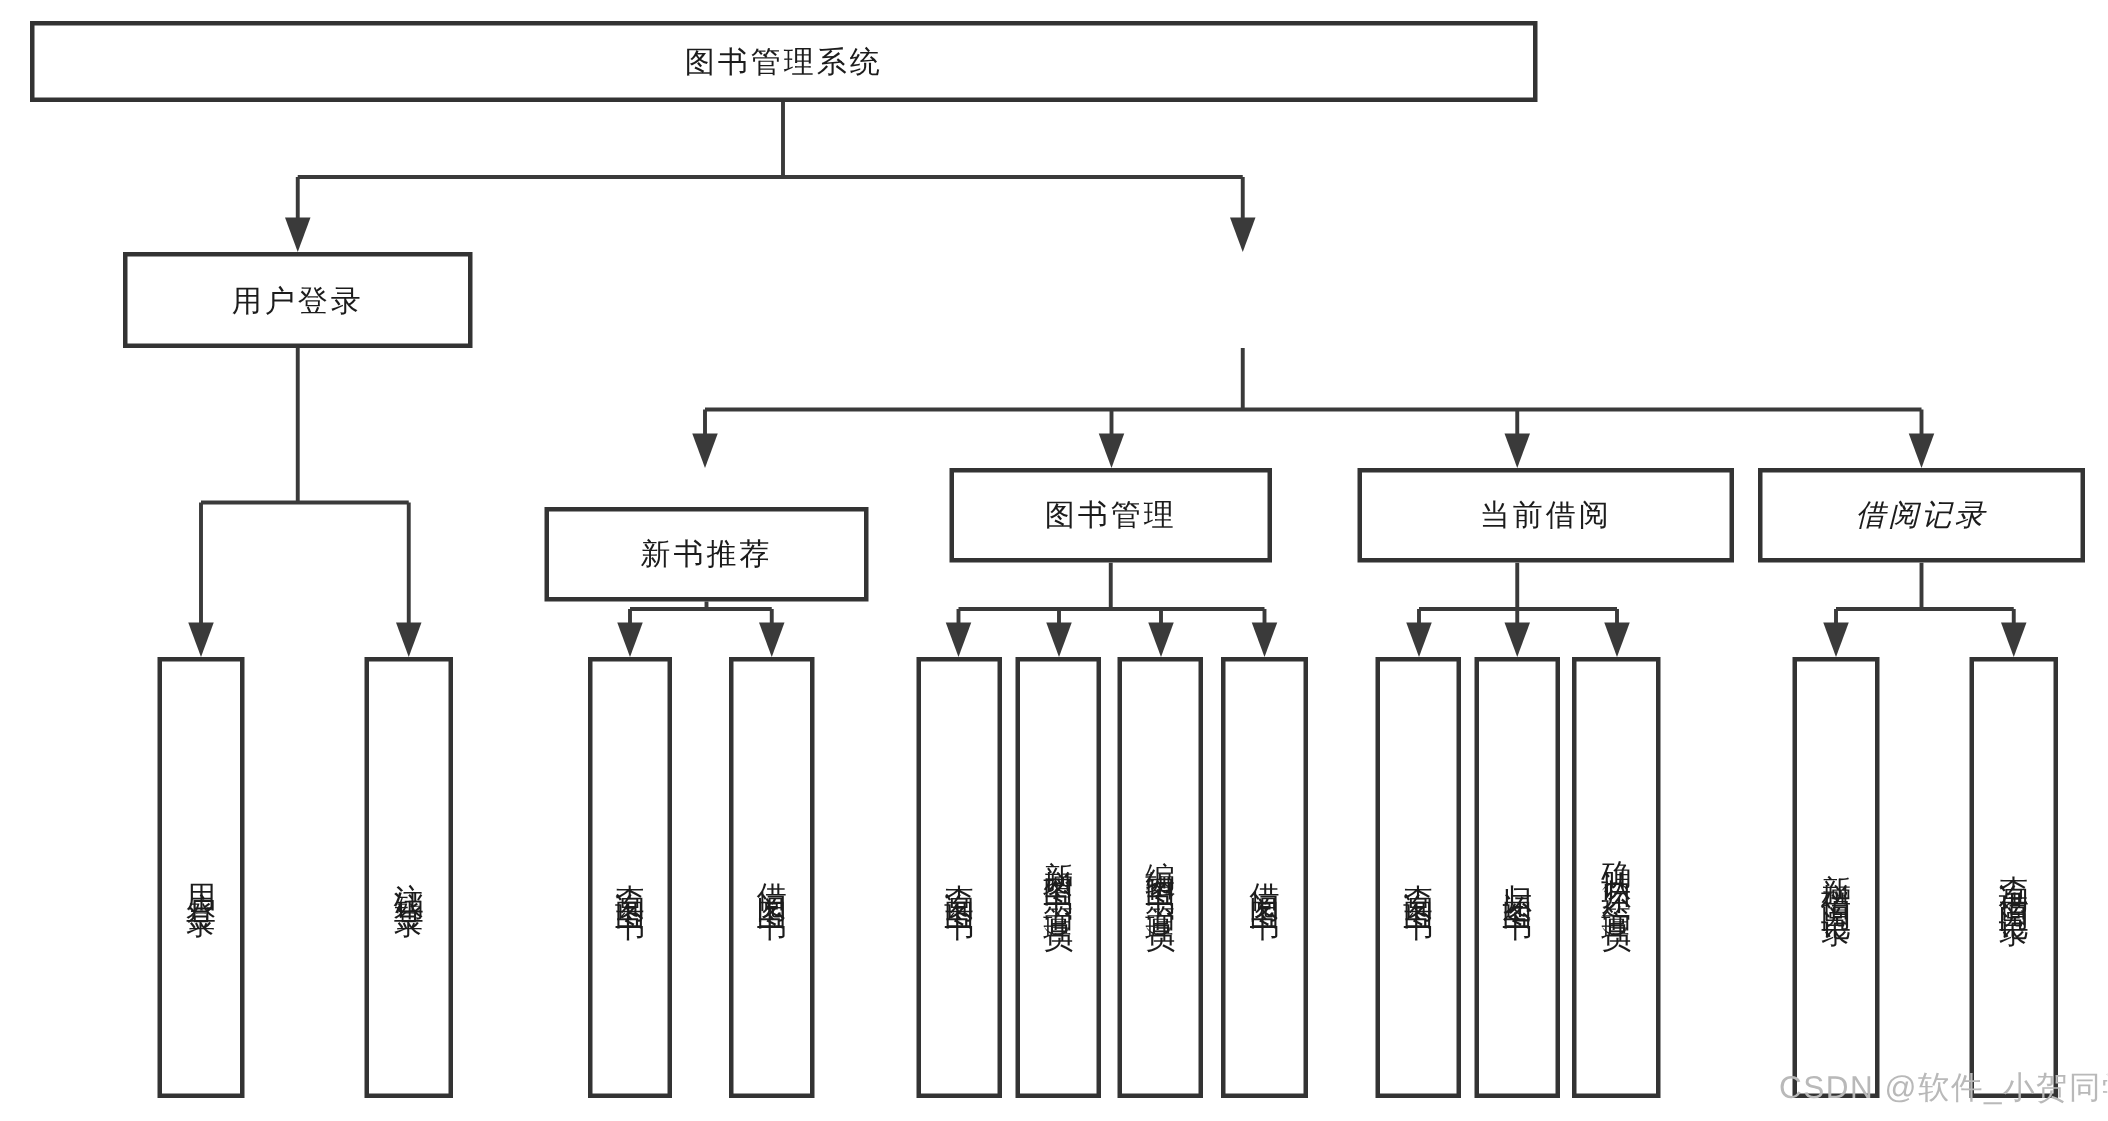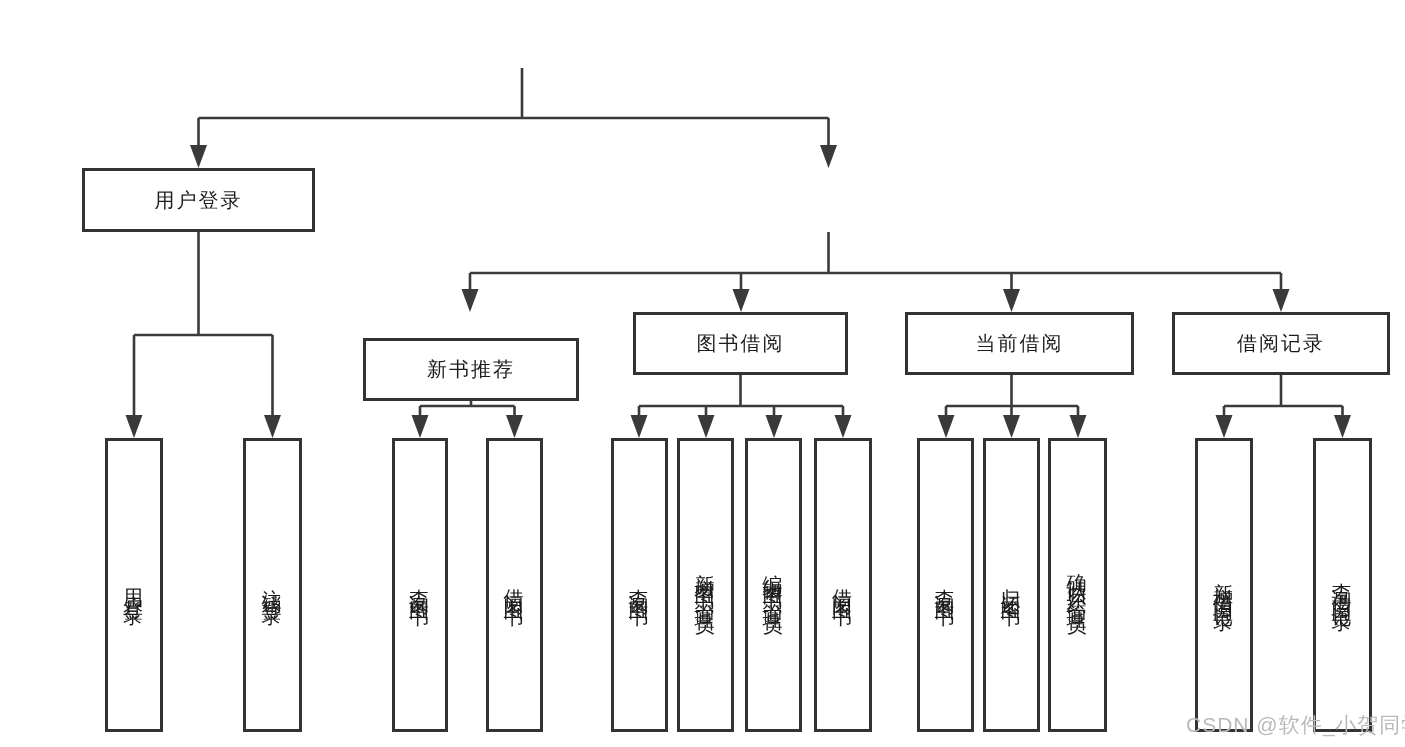--- a/index.html
+++ b/index.html
@@ -93,27 +93,28 @@
       <polygon points="765.5,415 782.5,415 774,438"></polygon>
       <polygon points="834.5,415 851.5,415 843,438"></polygon>
       <polygon points="937.5,415 954.5,415 946,438"></polygon>
       <polygon points="1003,415 1020,415 1011.5,438"></polygon>
       <polygon points="1069.5,415 1086.5,415 1078,438"></polygon>
       <polygon points="1215.5,415 1232.5,415 1224,438"></polygon>
       <polygon points="1334,415 1351,415 1342.5,438"></polygon>
     </g>
   </svg>
 
+  <div class="hnode" style="left:20px; top:14px; width:1005px; height:54px;">图书管理系统</div>
 
   <div class="hnode" style="left:82px; top:168px; width:233px; height:64px;">用户登录</div>
 
   <div class="hnode" style="left:363px; top:312px; width:216px; height:63px;margin-top:26px;">新书推荐</div>
-  <div class="hnode" style="left:633px; top:312px; width:215px; height:63px;">图书借阅</div>
-  <div class="hnode" style="left:905px; top:312px; width:229px; height:63px;">当前借阅</div>
-  <div class="hnode" style="left:1172px; top:312px; width:218px; height:63px;">借阅记录</div>
+  <div class="hnode" style="left:633px; top:312px; width:215px; height:63px;">图书管理</div>
+  <div class="hnode" style="left:905px; top:312px; width:251px; height:63px;">当前借阅</div>
+  <div class="hnode" style="left:1172px; top:312px; width:218px; height:63px;font-style:italic;">借阅记录</div>
 
   <div class="vnode" style="left:105px; top:438px; width:58px; height:294px;">用户登录</div>
   <div class="vnode" style="left:243px; top:438px; width:59px; height:294px;">注销登录</div>
 
   <div class="vnode" style="left:392px; top:438px; width:56px; height:294px;">查询图书</div>
   <div class="vnode" style="left:486px; top:438px; width:57px; height:294px;">借阅图书</div>
 
   <div class="vnode" style="left:611px; top:438px; width:57px; height:294px;">查询图书</div>
   <div class="vnode" style="left:677px; top:438px; width:57px; height:294px;">新增图书（管理员）</div>
   <div class="vnode" style="left:745px; top:438px; width:57px; height:294px;">编辑图书（管理员）</div>

